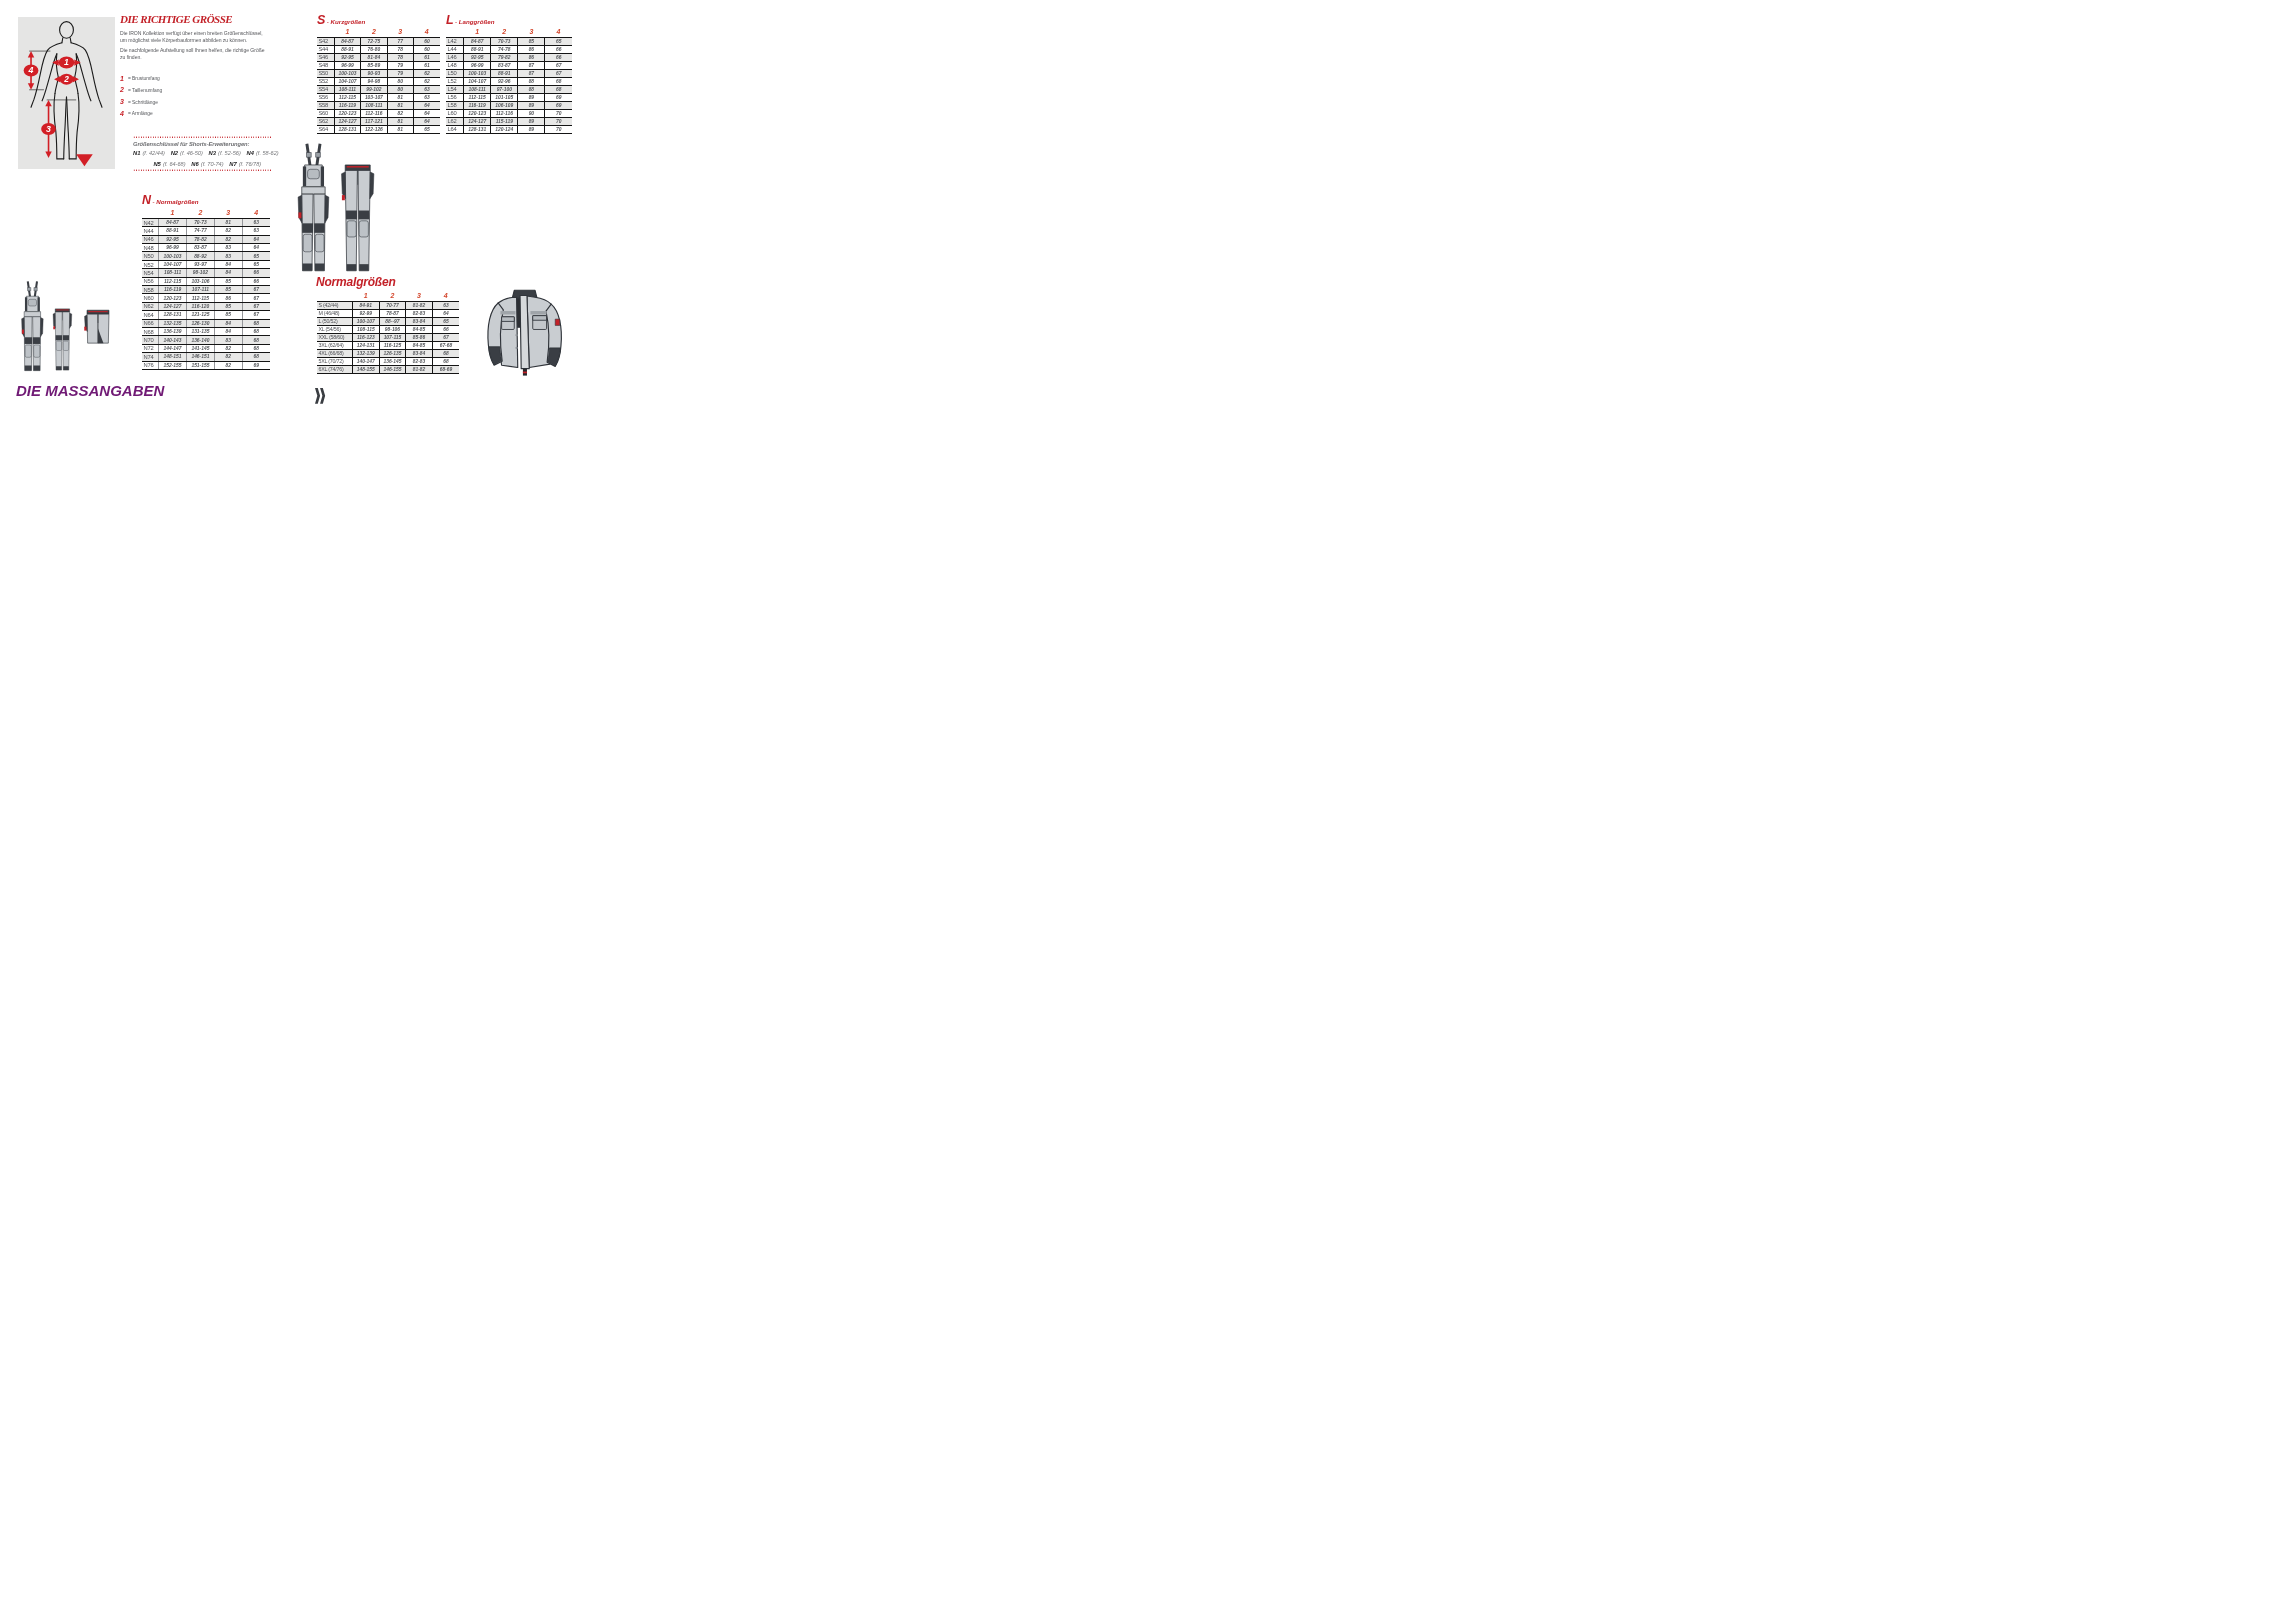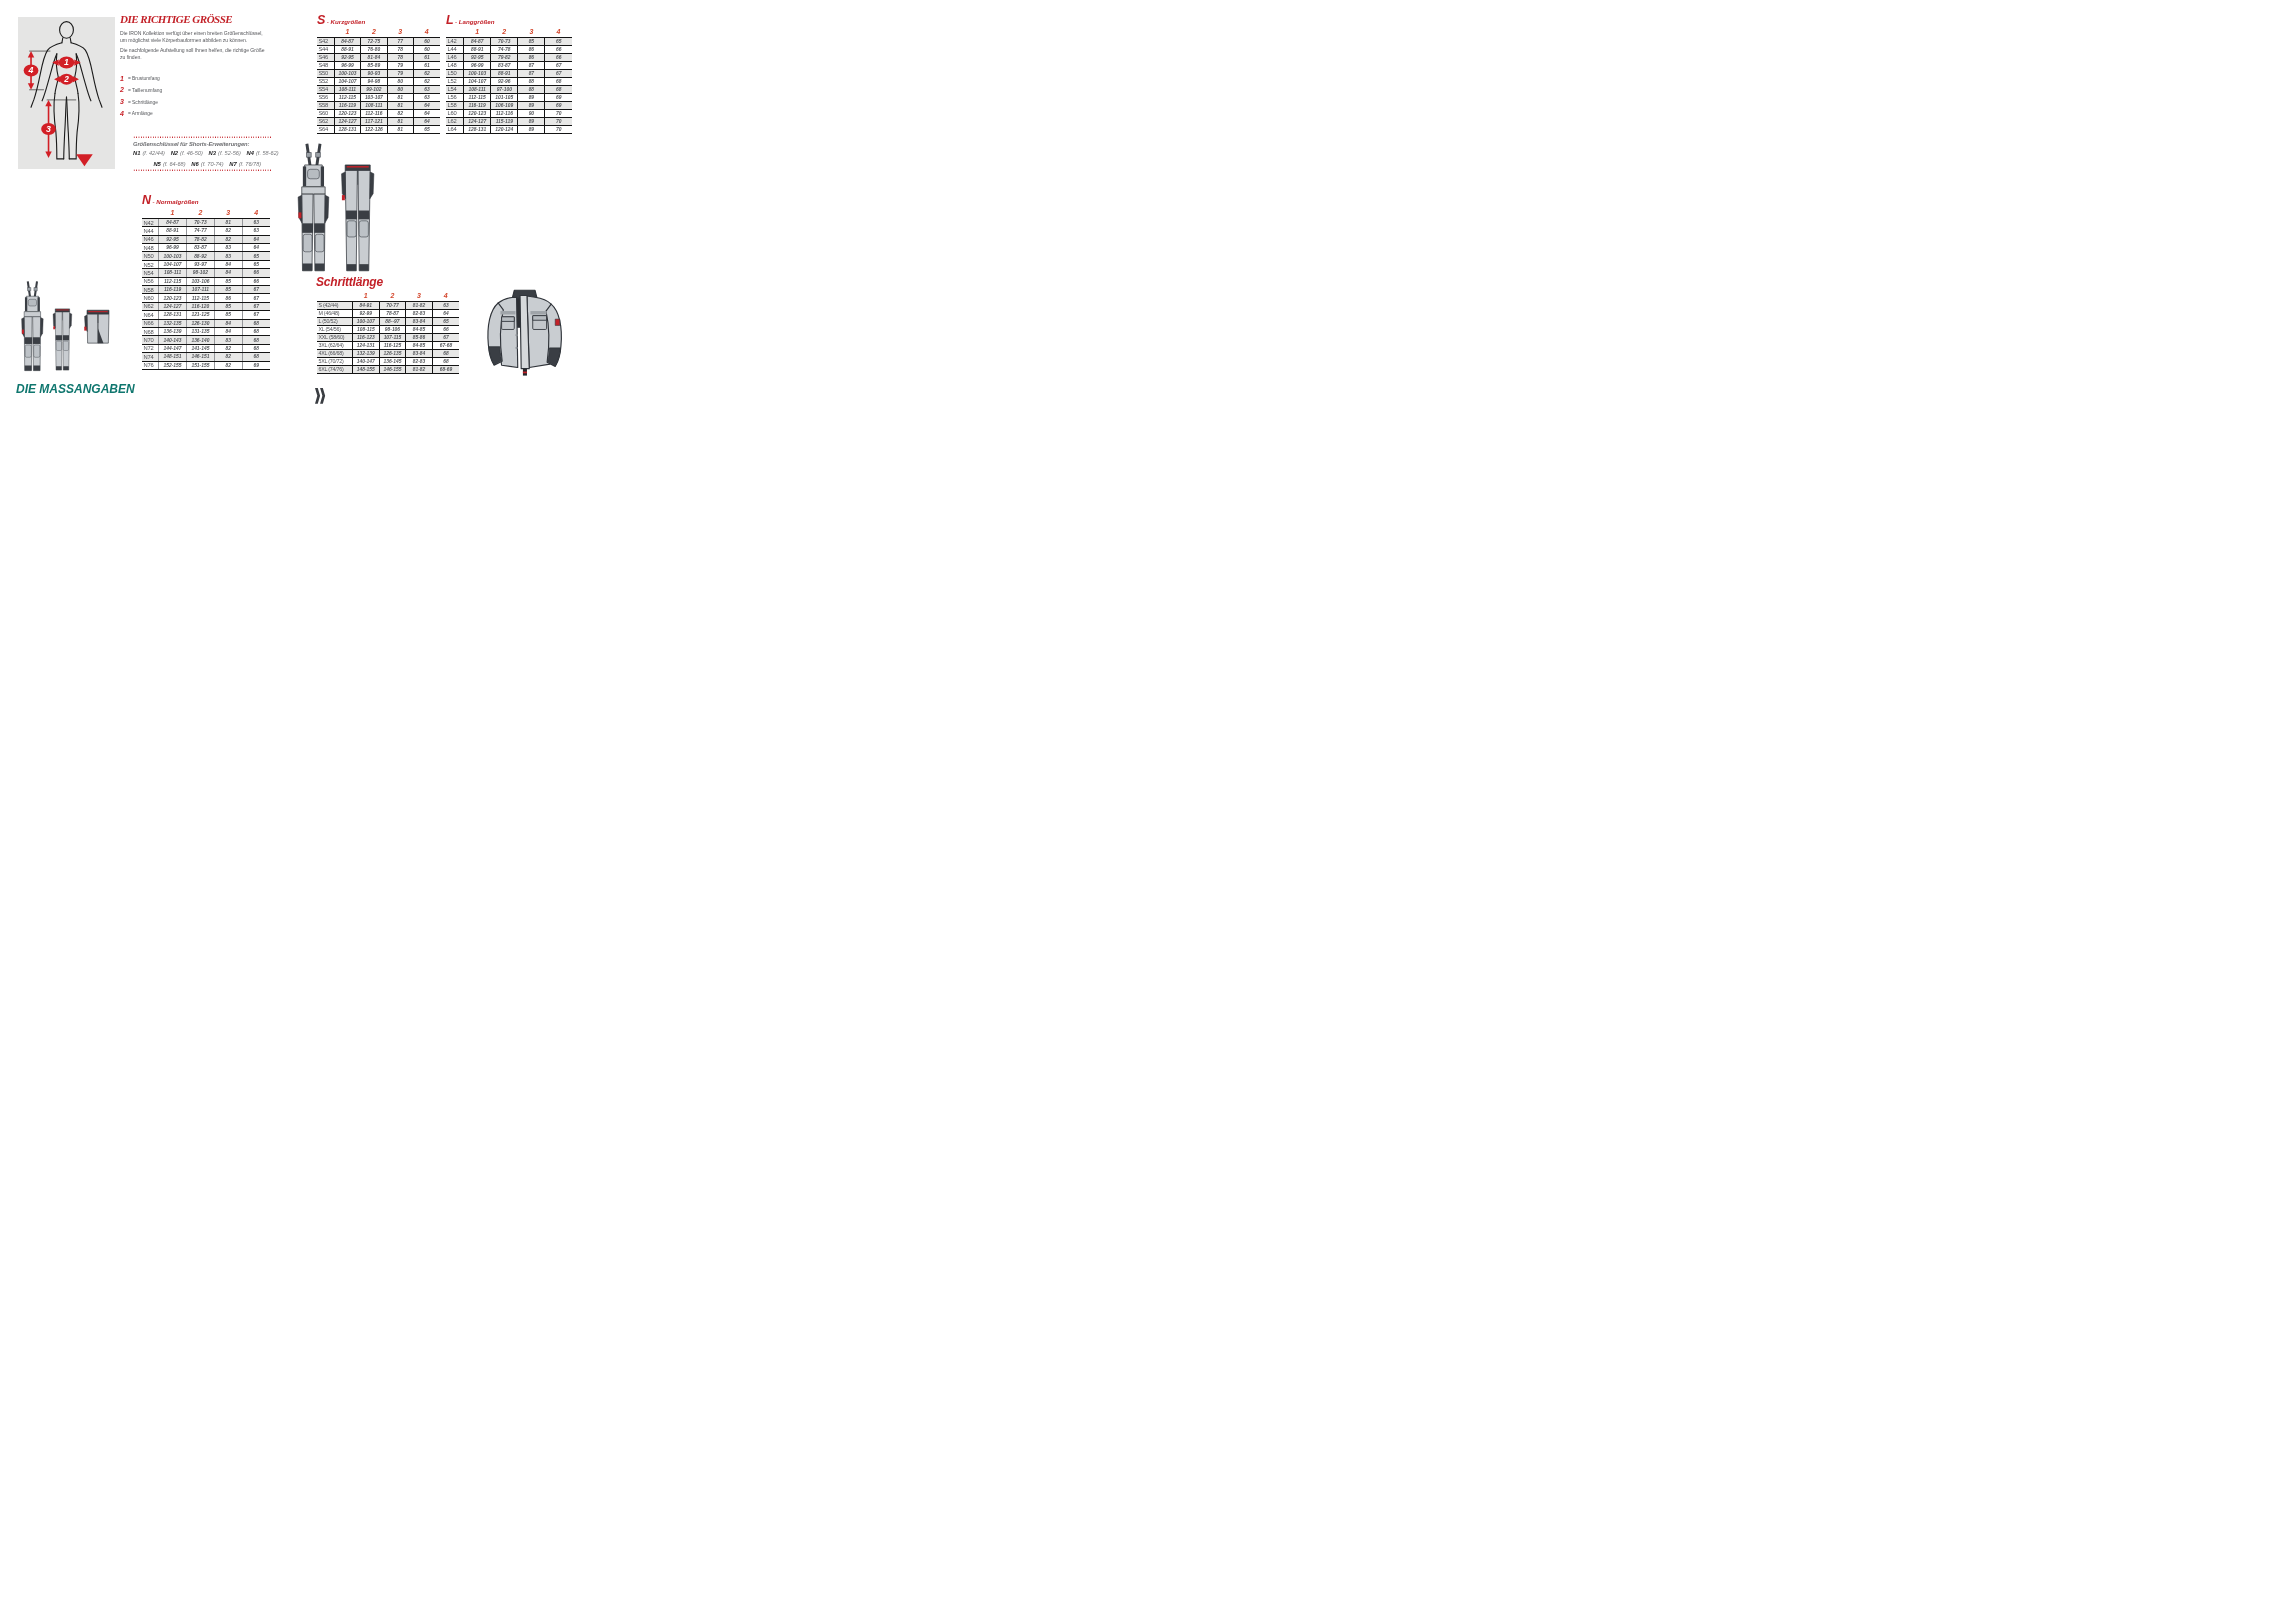--- a/index.html
+++ b/index.html
@@ -10,21 +10,21 @@
   }
   .abs { position:absolute; }
 
   
   .main-title { font-size:11px; font-weight:800; font-style:italic; color:#c32128; letter-spacing:-0.5px; white-space:nowrap; }
   .para { font-size:5.1px; color:#57585c; line-height:1.35; letter-spacing:-0.05px; }
   .sec-title { white-space:nowrap; color:#c32128; font-style:italic; font-weight:800; }
   .sec-title .big { font-size:12.5px; letter-spacing:-0.5px; }
   .sec-title .small { font-size:6.2px; font-weight:700; margin-left:1.9px; }
   .jacken-title { font-size:12px; font-weight:800; font-style:italic; color:#c32128; letter-spacing:-0.2px; }
-  .footer-title { font-size:12px; font-weight:800; font-style:italic; color:#0f766e; letter-spacing:0px; }
+  .footer-title { font-size:15px; font-weight:800; font-style:italic; color:#701a75; letter-spacing:0px; }
 
   
   .legend-row { margin-bottom:2.8px; white-space:nowrap; }
   .legend-num { display:inline-block; width:7.9px; color:#c9242b; font-style:italic; font-weight:800; font-size:7px; vertical-align:middle; }
   .legend-label { font-size:4.9px; color:#55575b; vertical-align:middle; }
 
   
   .dotline-red { height:2.3px; background-image:radial-gradient(circle at 1px 1.2px, #c32128 0.6px, rgba(0,0,0,0) 0.7px); background-size:2.4px 2.3px; background-repeat:repeat-x; }
   .shorts-title { font-size:5.8px; color:#6f7073; font-style:italic; font-weight:700; letter-spacing:-0.1px; margin:2.3px 0 1.9px 0; white-space:nowrap; }
   .shorts-line { white-space:nowrap; margin-bottom:1.4px; }
@@ -567,21 +567,21 @@
         </tr>
       </tbody>
     </table>
 
   <svg class="abs" style="left:295px; top:142px;" width="83" height="132" viewBox="0 0 180 285">
     <use href="#sym-overall" x="0" y="0" width="80" height="285"></use>
     <use href="#sym-pants" x="95" y="46" width="82" height="239"></use>
   </svg>
 
   <div class="abs dotline-light" style="left:314px; top:271px; width:247px;"></div>
-  <div class="abs jacken-title" style="left:316px; top:275px;">Schrittlänge</div>
+  <div class="abs jacken-title" style="left:316px; top:275px;">Normalgrößen</div>
   <table class="tbl jk abs" style="left:317px; top:292px; width:142px;" id="jacken-table">
       <thead>
         <tr>
           <th></th>
           <th>1</th>
           <th>2</th>
           <th>3</th>
           <th>4</th>
         </tr>
       </thead>

